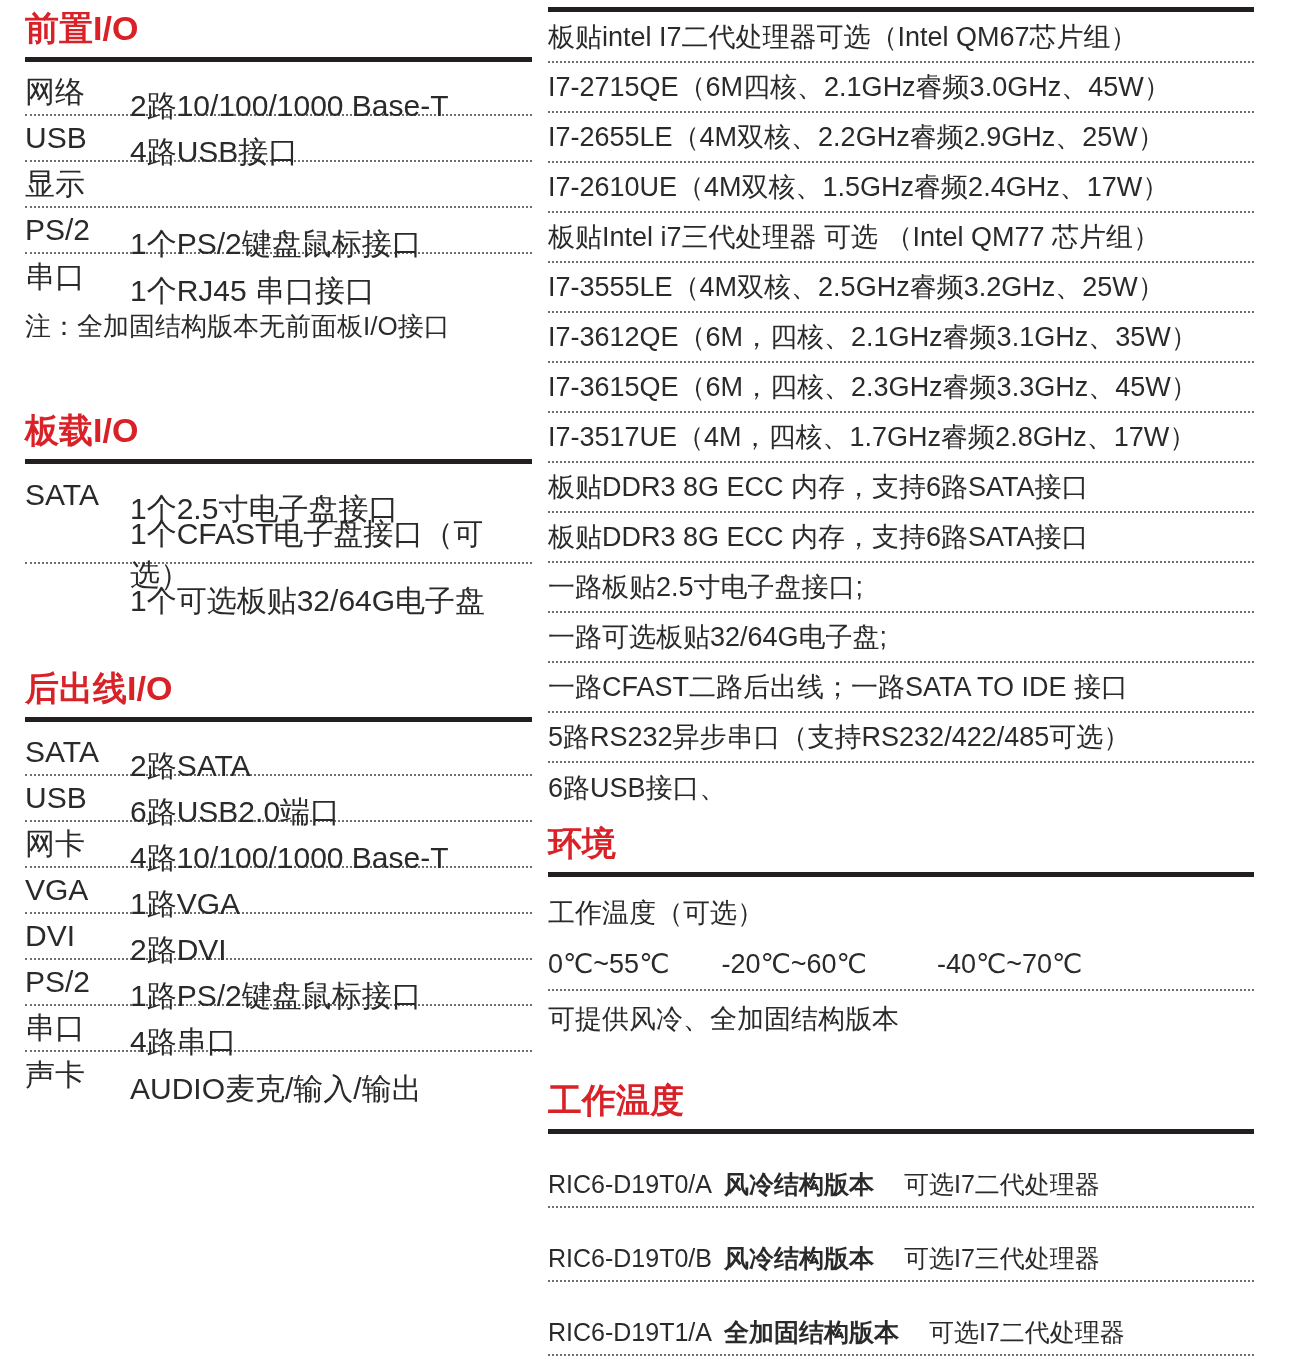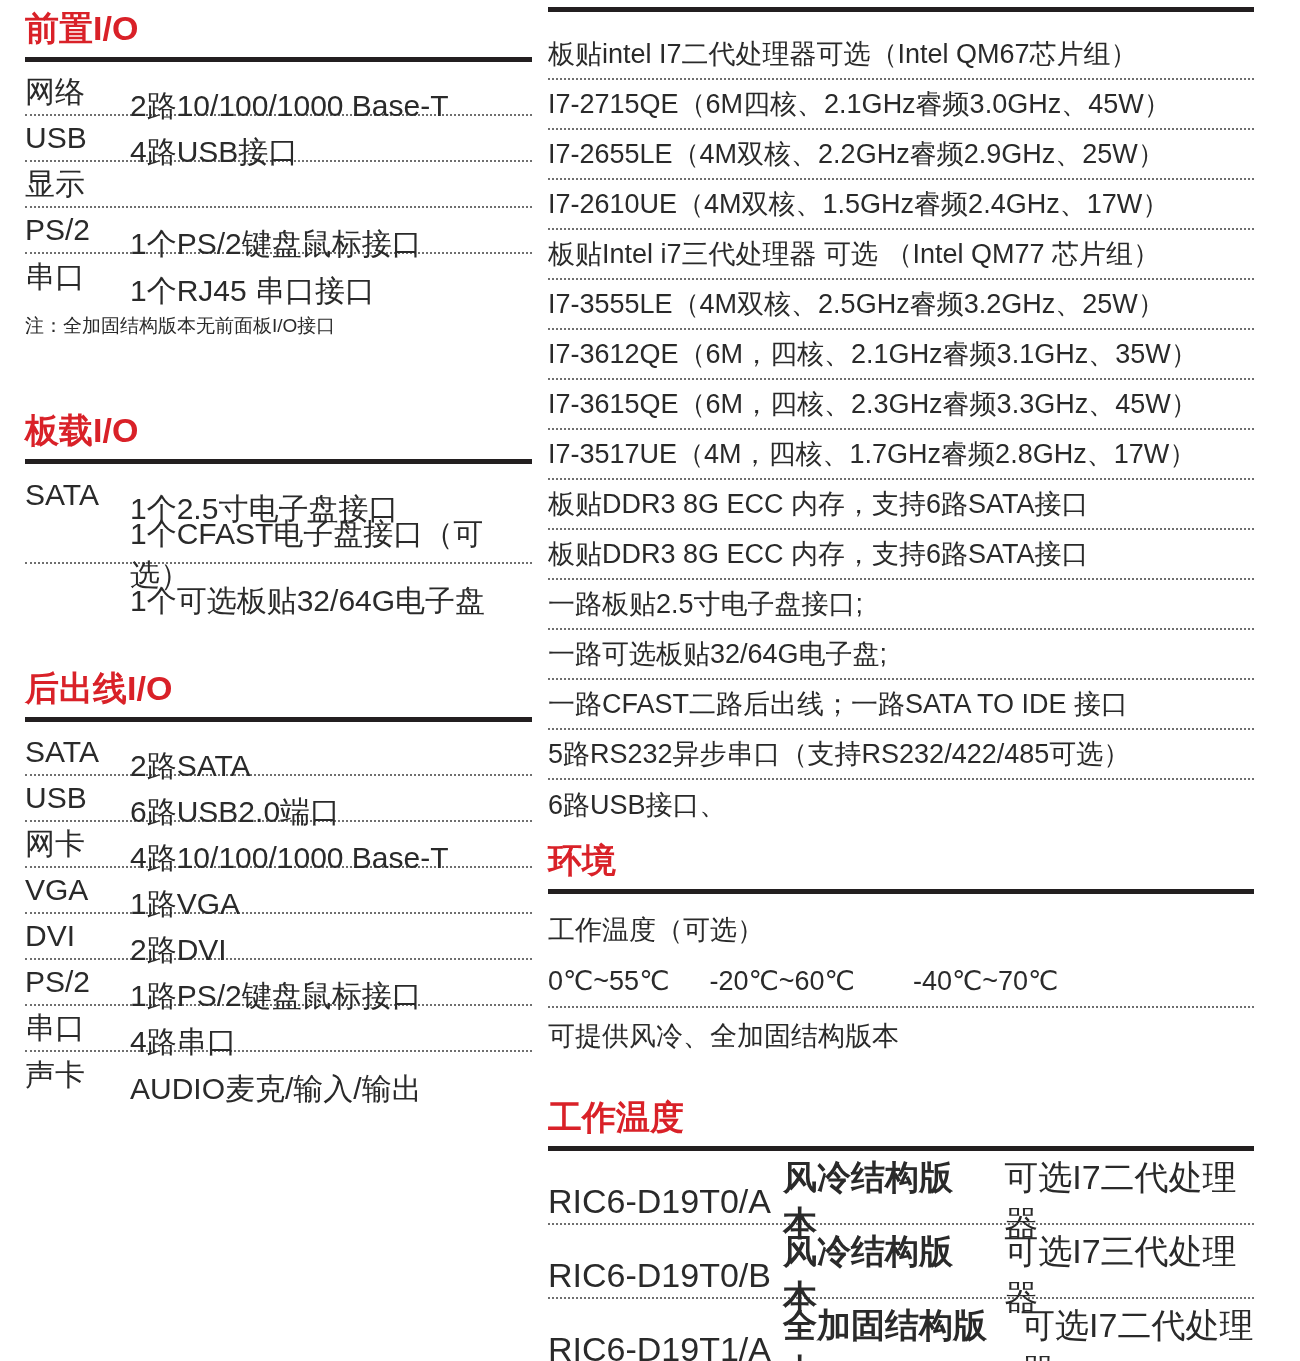--- a/index.html
+++ b/index.html
@@ -24,38 +24,38 @@
     letter-spacing:0;
   }
   .sec-rule{height:5px;background:var(--rule);margin-top:7px;}
 
   
   .lrows{margin-top:8px;}
   .lrow{display:flex;align-items:center;height:46px;font-size:30px;}
   .lrow .lbl{width:105px;flex:0 0 105px;}
   .lrow .val{flex:1;margin-top:29px;}
   .dotted{border-bottom:2px dotted var(--dot);}
-  .note-row{display:flex;align-items:center;height:52px;font-size:19px;}
+  .note-row{display:flex;align-items:center;height:52px;font-size:26px;}
 
   .sec-gap{margin-top:56px;}
 
   
-  .frows{margin-top:18px;}
+  .frows{margin-top:1px;}
   .frow{display:flex;align-items:center;height:50px;font-size:27px;}
 
   .erows{margin-top:10px;text-align:right;}
   .erow{display:flex;align-items:center;height:52px;font-size:27px;}
-  .erow.temps{gap:0;}
+  .erow.temps{gap:12px;}
   .erow .temp{display:inline-block;}
   .erow .temp + .temp{margin-left:40px;}
   .erow .temp.t3{margin-left:58px;}
   .erow.cooling{height:55px;}
 
   .srows{margin-top:2px;}
-  .srow{display:flex;align-items:center;height:46px;font-size:34px;margin-top:28px;}
+  .srow{display:flex;align-items:center;height:46px;font-size:25px;margin-top:28px;}
   .srow .model{flex:0 0 auto;}
   .srow .structure{margin-left:12px;font-weight:bold;}
   .srow .cpu{margin-left:30px;}
 </style>
 </head>
 <body>
 
 <div>
 
   <div class="col col-left">

